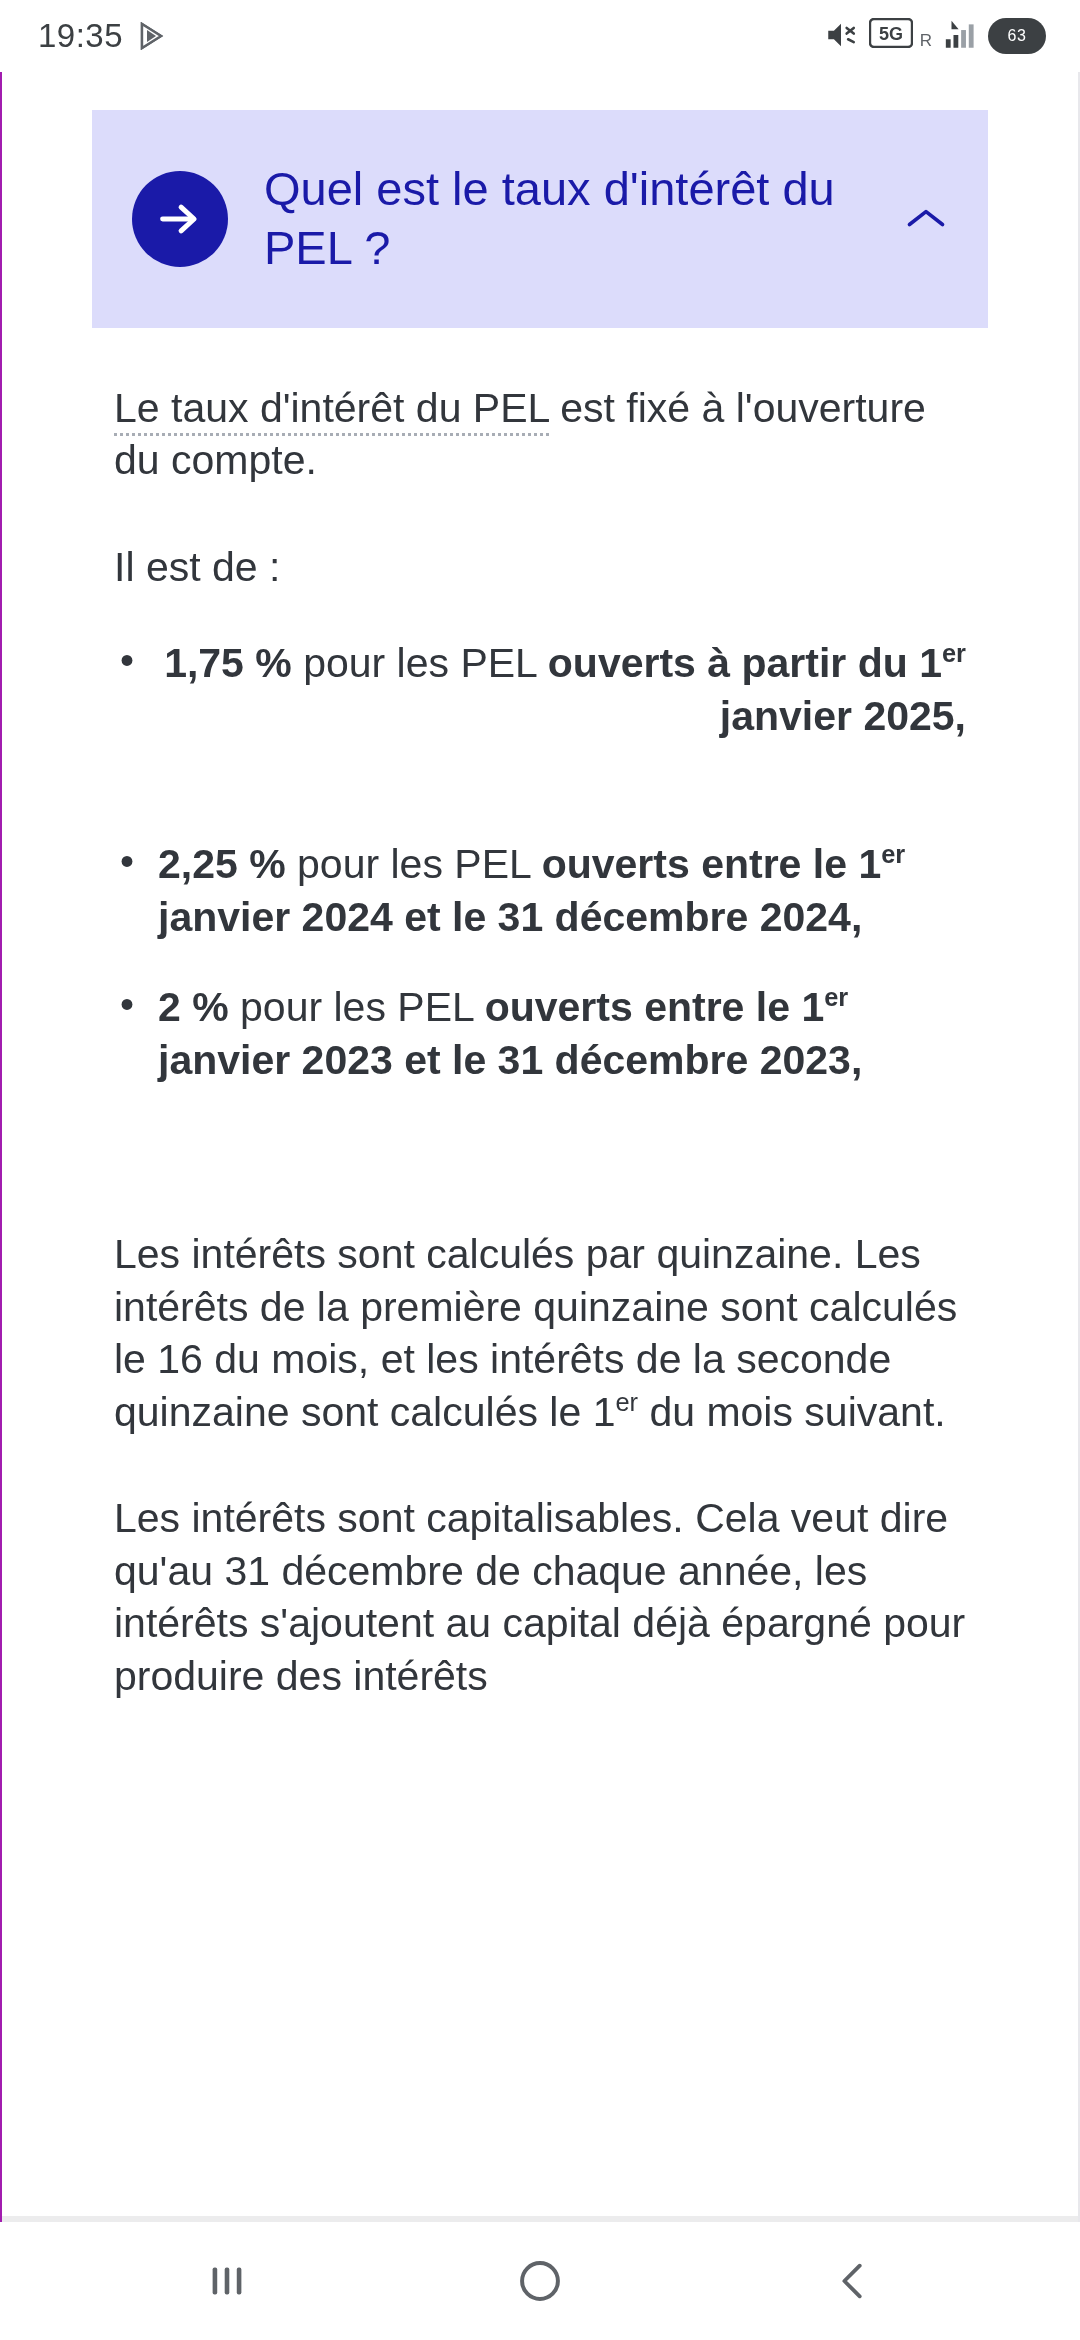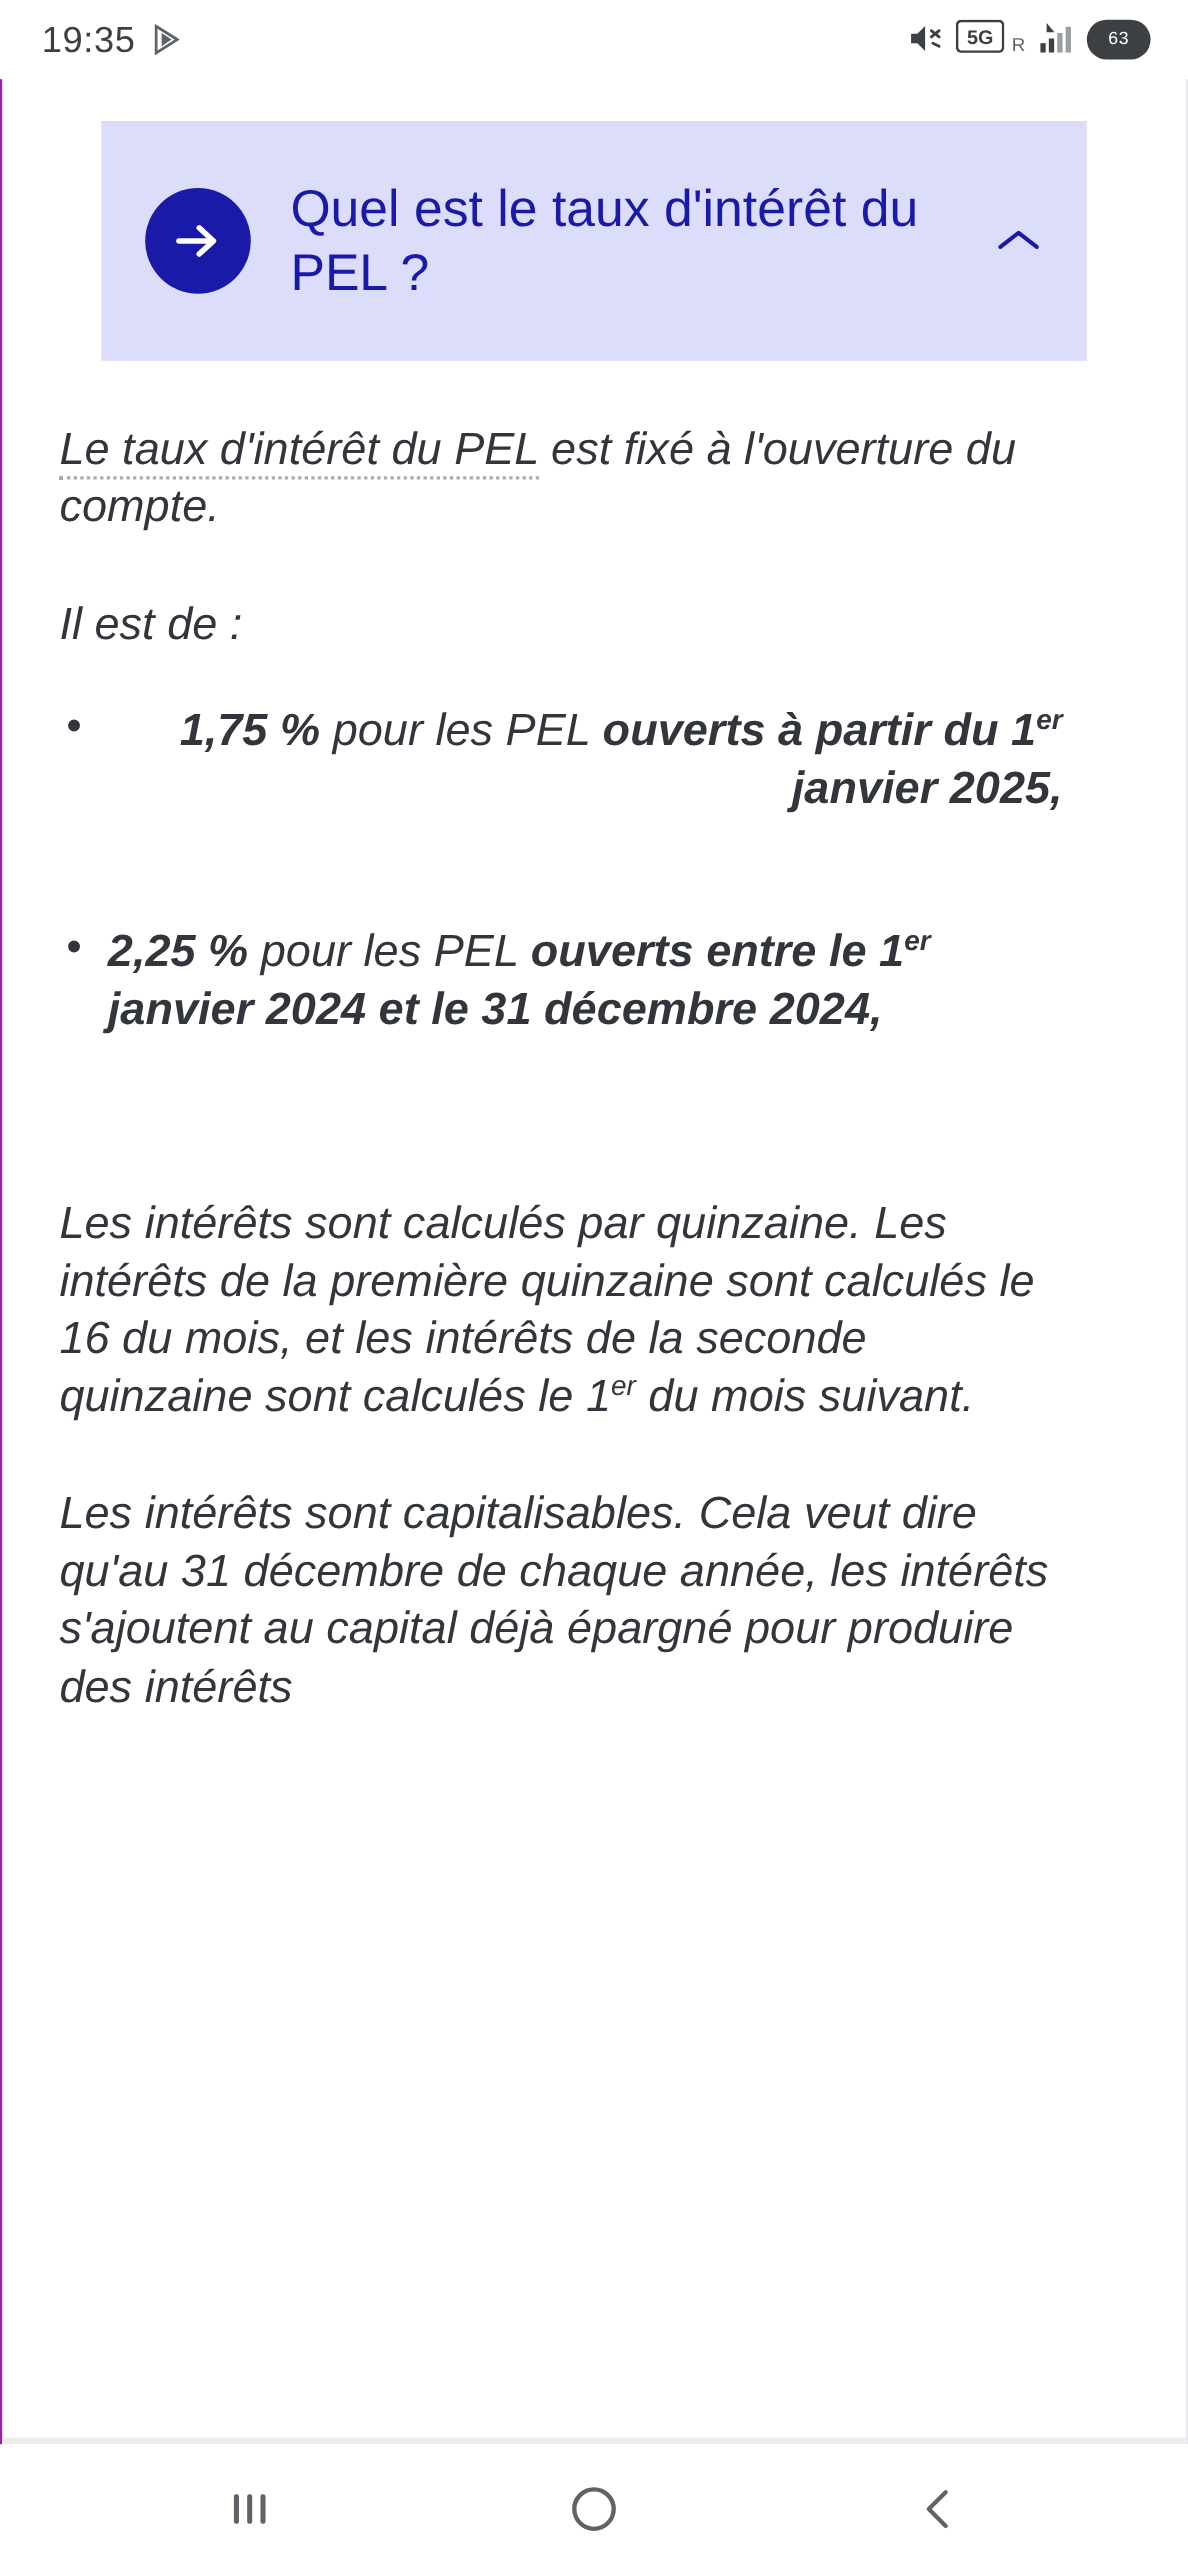--- a/index.html
+++ b/index.html
@@ -131,23 +131,22 @@
     flex: 0 0 64px;
     display: flex;
     align-items: center;
     justify-content: center;
     color: #1a1aa8;
   }
   .acc-chevron svg { display: block; }
 
   
   .body-text {
-    padding: 0 112px 0 52px;
+    padding: 0 112px 0 112px;
     color: #30343a;
-    font-style: italic;
   }
   .para {
     font-size: 41px;
     line-height: 1.28;
     margin-top: 54px;
     color: #32363c;
   }
   .para.tight { margin-top: 48px; }
   .dotted {
     border-bottom: 3px dotted #a8adb5;
@@ -285,20 +284,21 @@
 
         <p class="para"><span class="dotted">Le taux d'intérêt du PEL</span><span> est fixé à l'ouverture du compte.</span></p>
 
         <p class="para">Il est de :</p>
 
         <ul class="rates">
           <li class="gap"><span class="b">1,75 %</span><span> pour les PEL </span><span class="b">ouverts à partir du 1</span><sup>er</sup><span class="b"> janvier 2025,</span></li>
 
           <li><span class="b">2,25 %</span><span> pour les PEL </span><span class="b">ouverts entre le 1</span><sup>er</sup><span class="b"> janvier 2024 et le 31 décembre 2024,</span></li>
 
+          <li><span class="b">2 %</span><span> pour les PEL </span><span class="b">ouverts entre le 1</span><sup>er</sup><span class="b"> janvier 2023 et le 31 décembre 2023,</span></li>
 
         </ul>
 
         <div class="spacer-lg"></div>
 
         <p class="para tight"><span>Les intérêts sont calculés par quinzaine. Les intérêts de la première quinzaine sont calculés le 16 du mois, et les intérêts de la seconde quinzaine sont calculés le 1</span><sup>er</sup><span> du mois suivant.</span></p>
 
         <p class="para">Les intérêts sont capitalisables. Cela veut dire qu'au 31 décembre de chaque année, les intérêts s'ajoutent au capital déjà épargné pour produire des intérêts</p>
       </div>
     </div>

